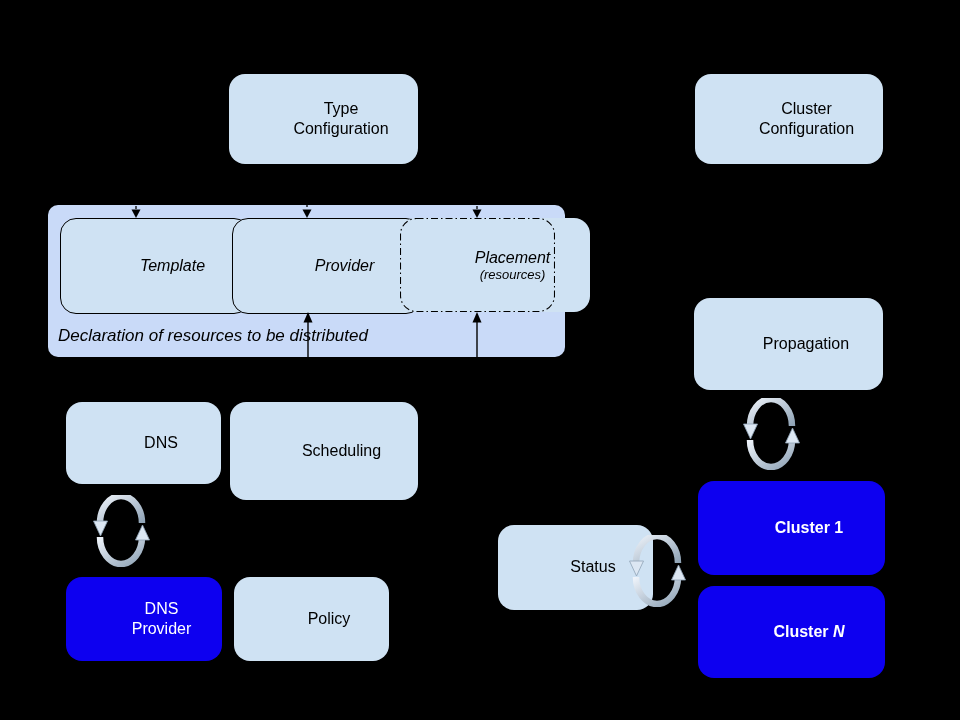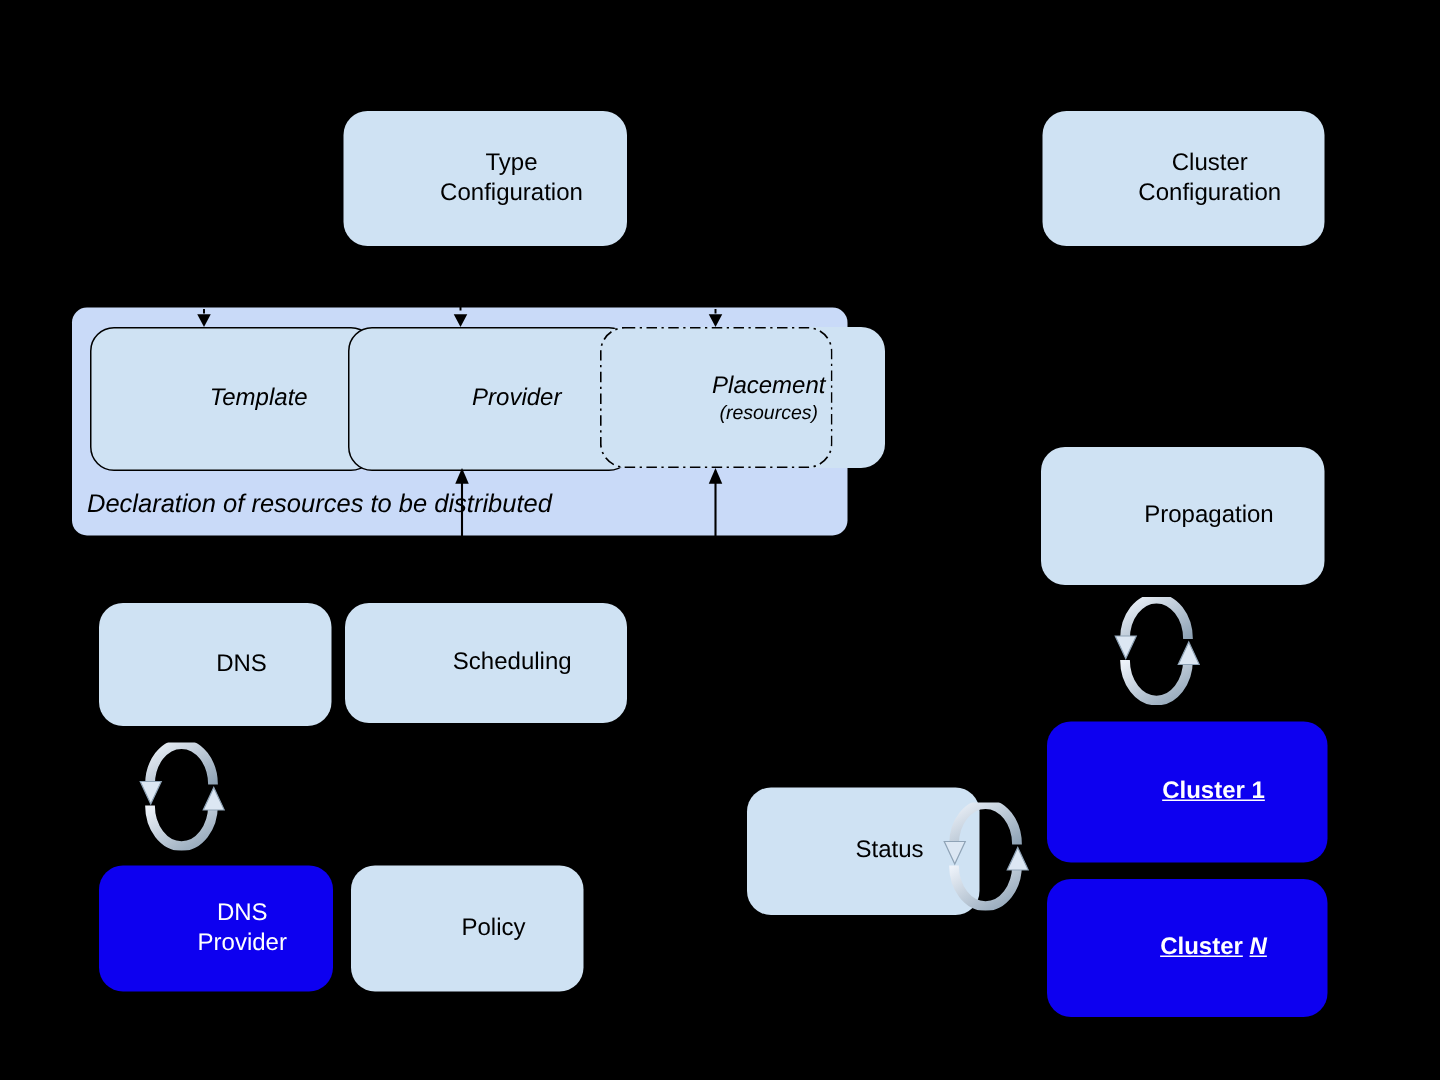--- a/index.html
+++ b/index.html
@@ -13,21 +13,21 @@
     position:absolute;display:flex;flex-direction:column;
     align-items:center;justify-content:center;text-align:center;
     border-radius:16px;font-size:16px;line-height:1.28;
     background:var(--light_fill,#cfe2f3);
     padding-left:35px;
   }
   .box.blue{
     background:var(--blue_fill,#0d00f0);
     color:var(--text_light,#fff);
   }
-  .box.bold{font-weight:bold;text-decoration:underline;}
+  .box.bold{font-weight:bold;}
   .group{
     position:absolute;border-radius:10px;
     background:var(--container_fill,#c9daf8);
     font-style:italic;
   }
   .group .box{border:1px solid #000;}
   .group .box.dashdot{border:none;}
   .caption{
     position:absolute;left:10px;bottom:11px;font-size:17px;
     color:#000000;white-space:nowrap;
@@ -67,21 +67,21 @@
       <span>Placement</span>
       <span class="sublabel">(resources)</span>
     </div>
     <div class="caption">Declaration of resources to be distributed</div>
   </div>
 
   <div class="box" style="left:66px;top:402px;width:120px;height:82px;">
     <span>DNS</span>
   </div>
 
-  <div class="box" style="left:230px;top:402px;width:153px;height:80px;">
+  <div class="box" style="left:230px;top:402px;width:153px;height:98px;">
     <span>Scheduling</span>
   </div>
 
   <div class="box blue" style="left:66px;top:577px;width:121px;height:84px;">
     <span>DNS</span>
     <span>Provider</span>
   </div>
 
   <div class="box" style="left:234px;top:577px;width:120px;height:84px;">
     <span>Policy</span>

